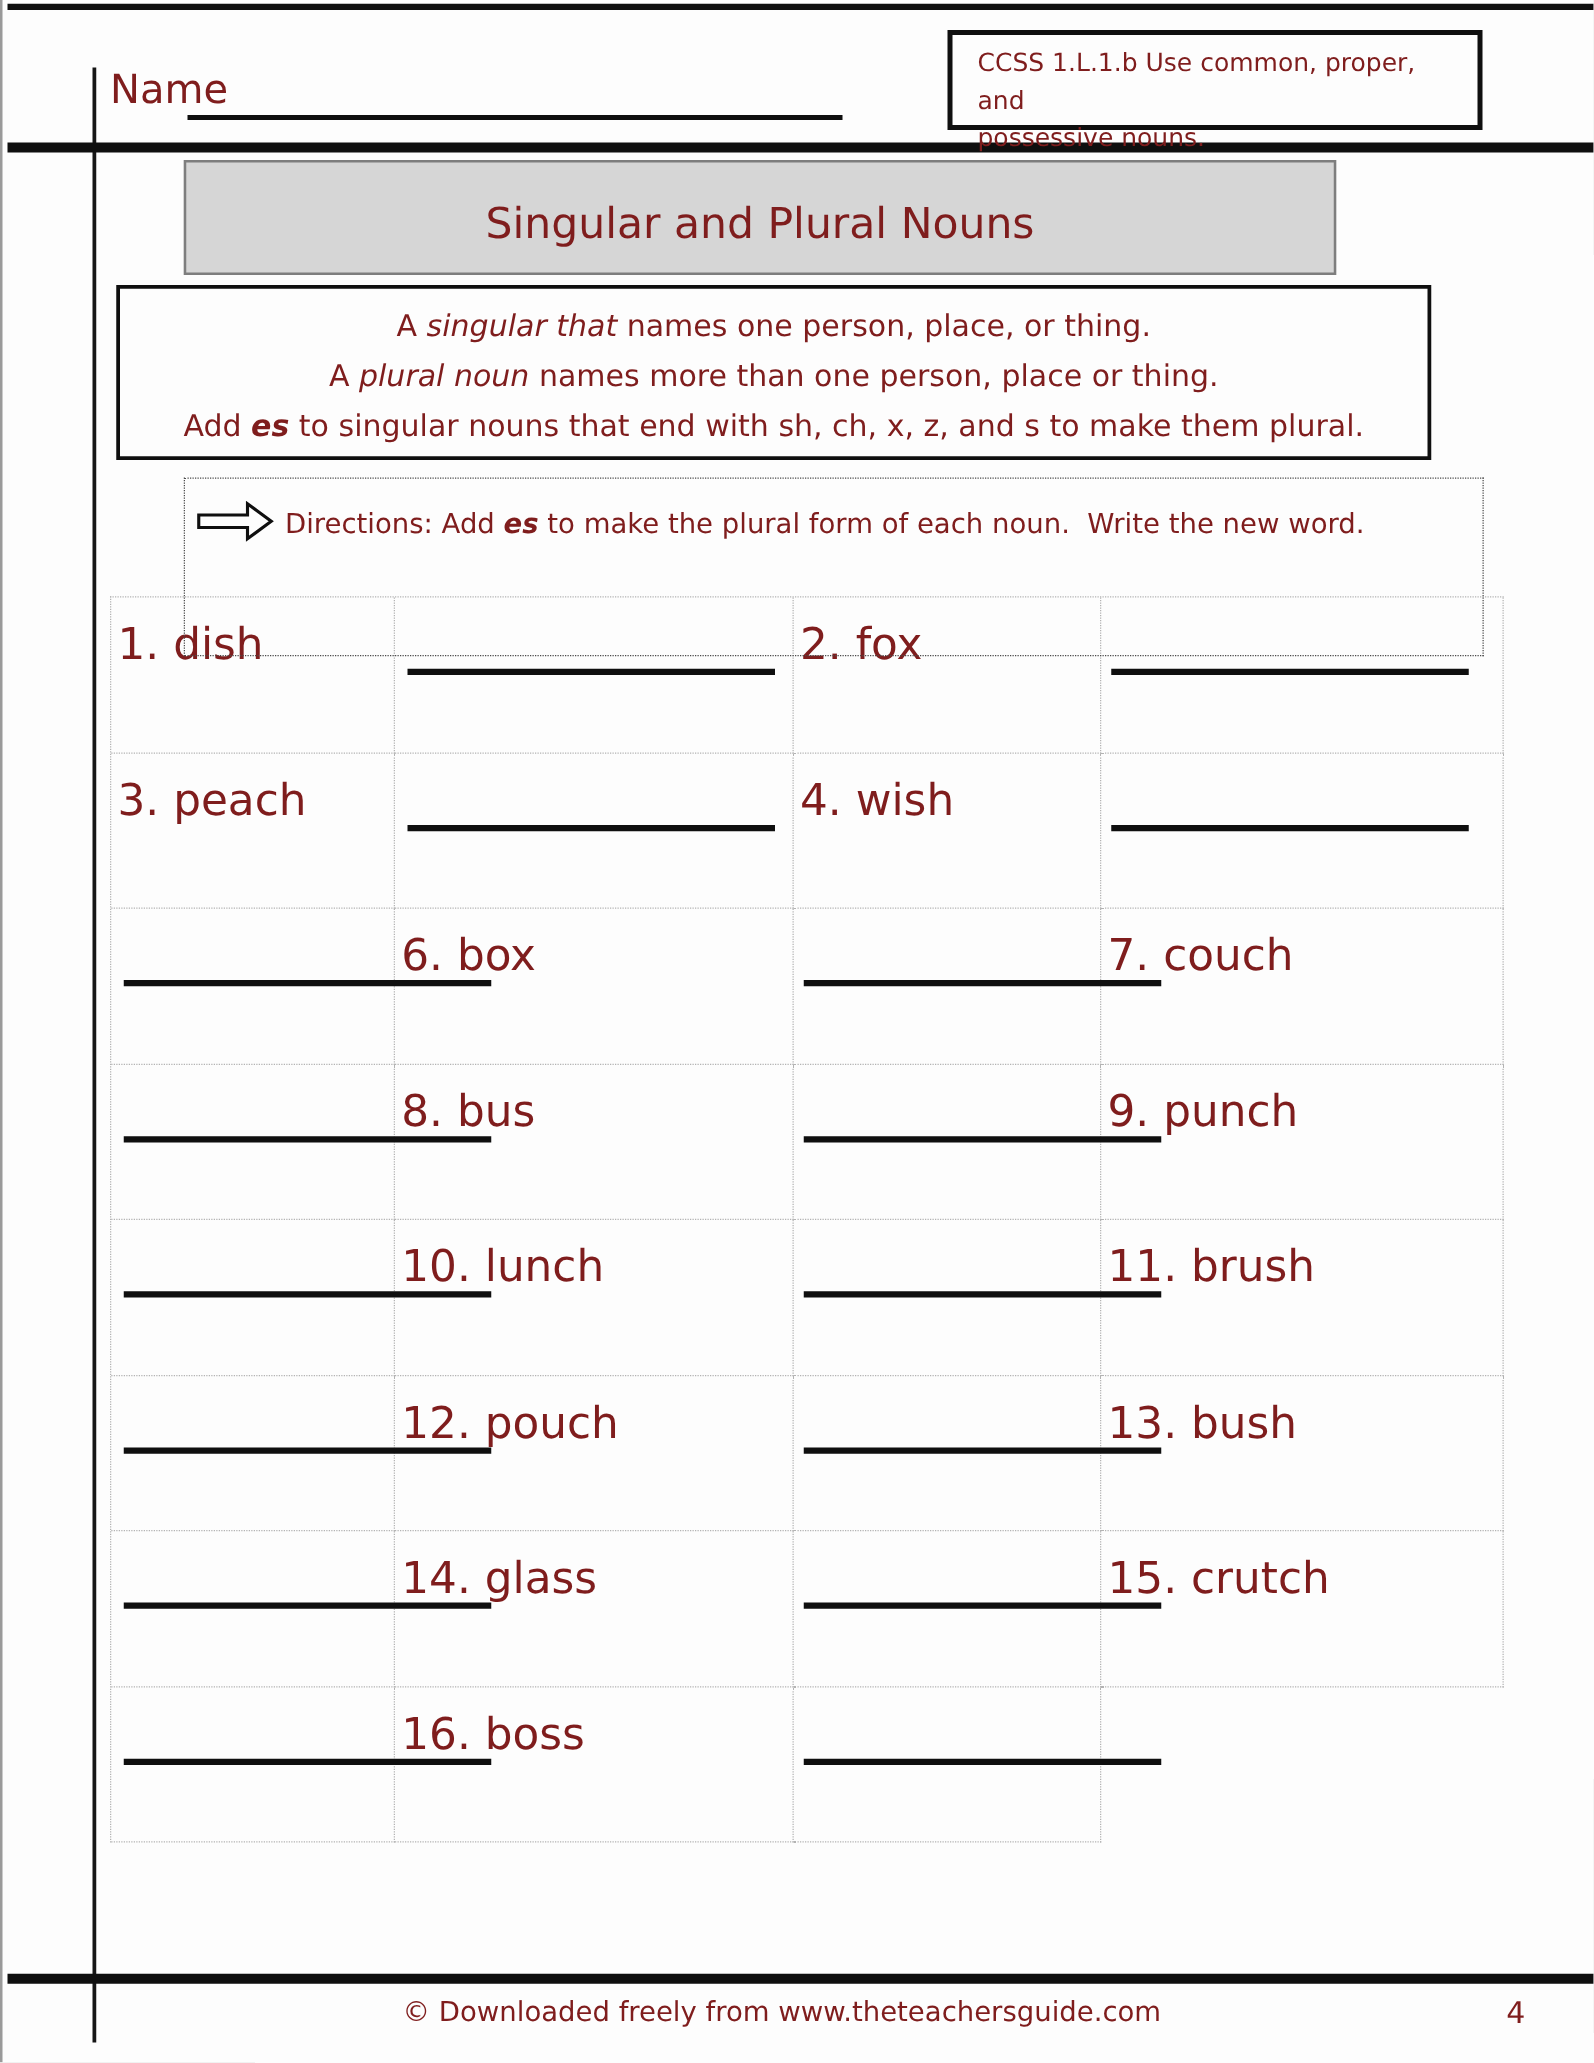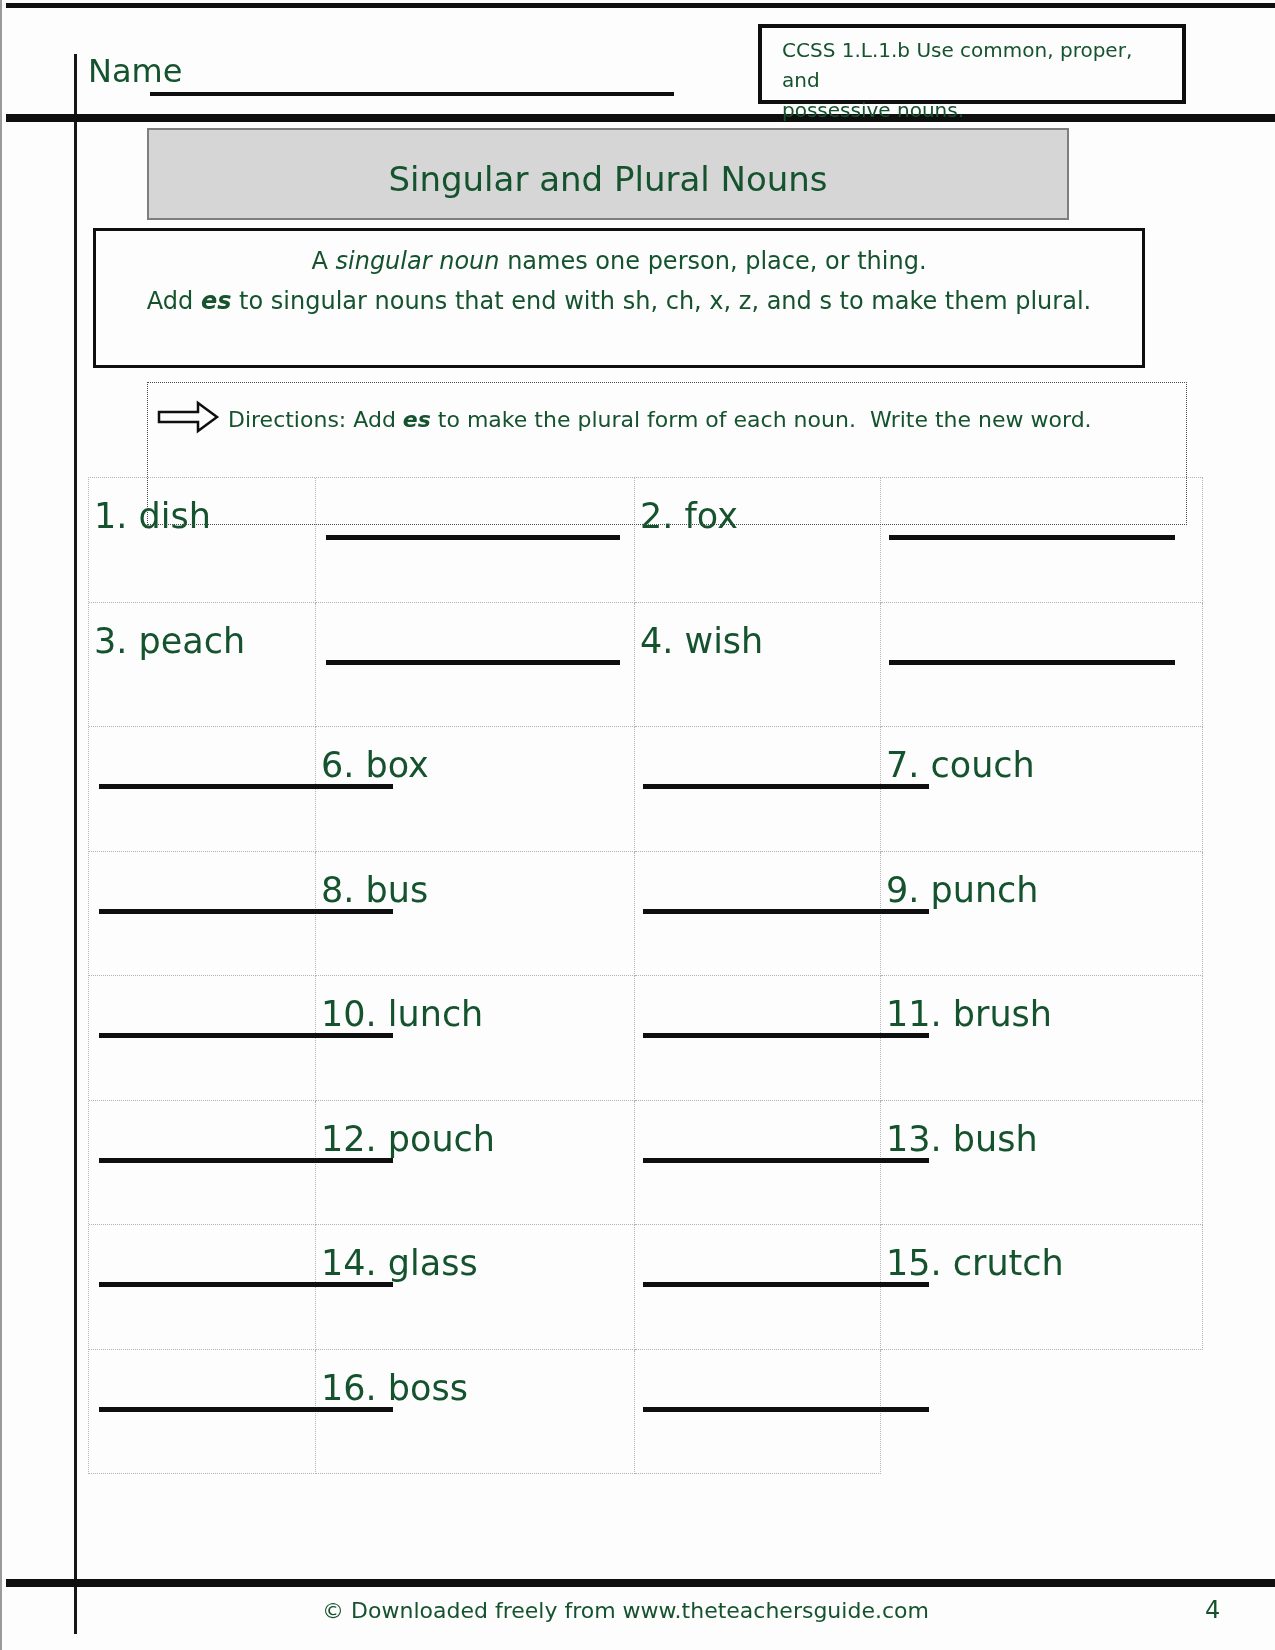--- a/index.html
+++ b/index.html
@@ -1,21 +1,21 @@
 <!DOCTYPE html>
 <html><head>
 <meta charset="utf-8">
 <style>
   html,body{margin:0;padding:0;background:#e8e8e8;}
   .page{
     position:relative;
     width:1275px;height:1650px;
     background:#fdfdfd;
     font-family:"DejaVu Sans", sans-serif;
-    color:#14532d;
+    color:#7f1d1d;
     overflow:hidden;
     margin:0 auto;
   }
   .abs{position:absolute;}
   
   .edge-line{left:0;top:0;width:2px;height:1650px;background:#9a9a9a;}
   .top-rule{left:6px;top:3px;width:1269px;height:5px;background:#0f0f0f;}
   .margin-line{left:74px;top:54px;width:3px;height:1580px;background:#161616;}
   .header-rule{left:6px;top:114px;width:1269px;height:8px;background:#0f0f0f;}
   .footer-rule{left:6px;top:1579px;width:1269px;height:8px;background:#0f0f0f;}
@@ -107,21 +107,22 @@
   <div class="abs ccss-box">
     <div>CCSS 1.L.1.b Use common, proper, and</div>
     <div>possessive nouns.</div>
   </div>
 
   <div class="abs title-box">
     <span>Singular and Plural Nouns</span>
   </div>
 
   <div class="abs rules-box">
-    <div><span>A </span><span class="it">singular noun</span><span> names one person, place, or thing.</span></div>
+    <div><span>A </span><span class="it">singular that</span><span> names one person, place, or thing.</span></div>
+    <div><span>A </span><span class="it">plural noun</span><span> names more than one person, place or thing.</span></div>
     <div><span>Add </span><span class="bi">es</span><span> to singular nouns that end with sh, ch, x, z, and s to make them plural.</span></div>
   </div>
 
   <div class="grid abs">
 
     <div class="cell word">1. dish</div>
     <div class="cell col2">
         <div class="answer-line"></div>
       </div>
     <div class="cell word">2. fox</div>

